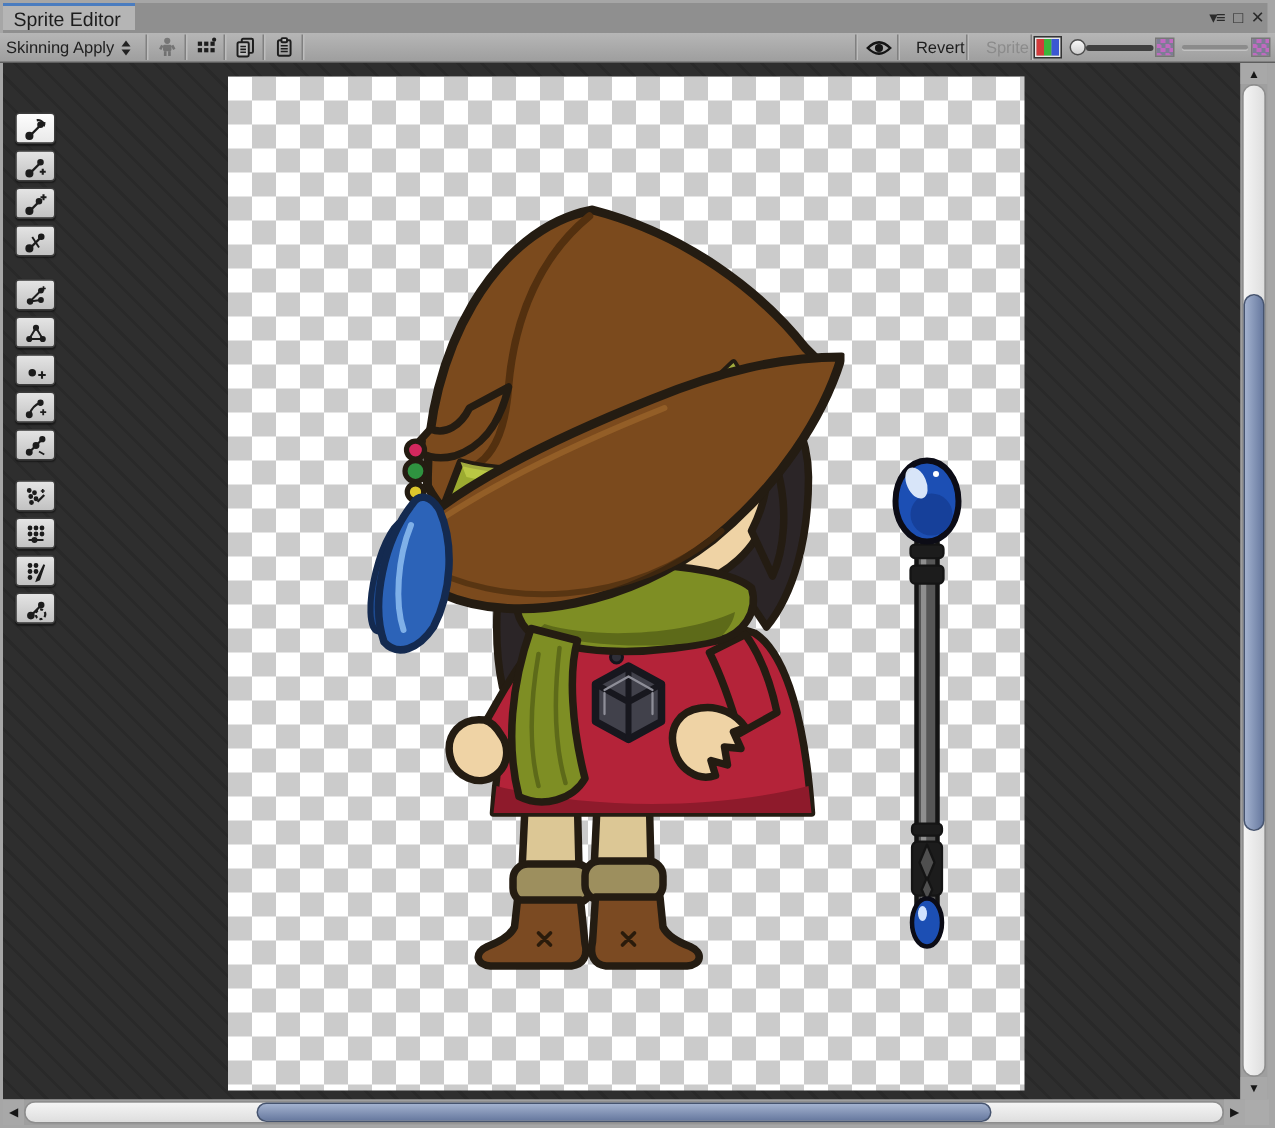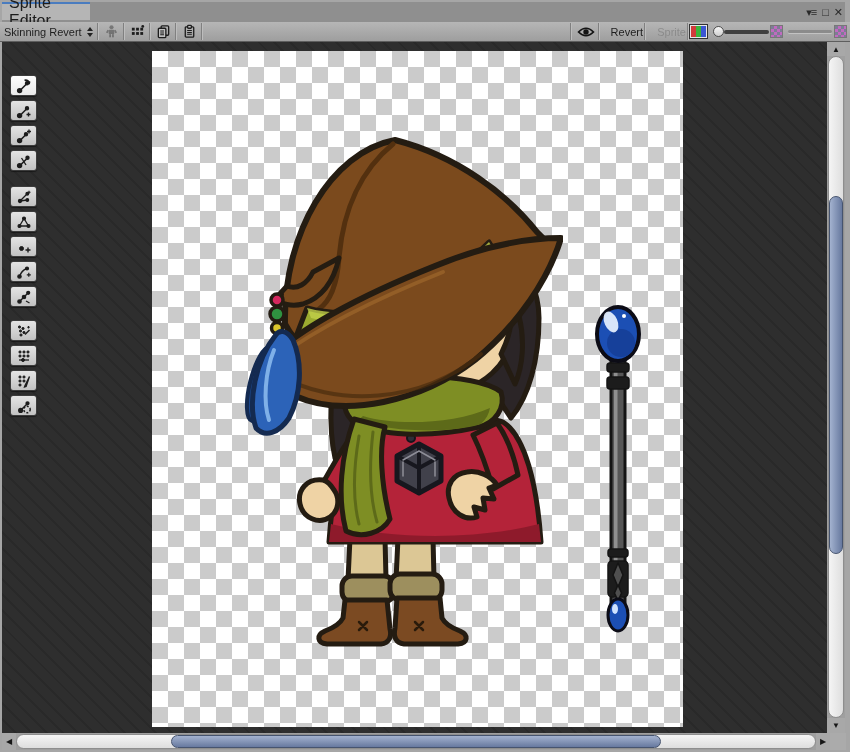--- a/index.html
+++ b/index.html
@@ -6,21 +6,21 @@
   body{
     width:850px;height:752px;position:relative;overflow:hidden;
     background:#a6a6a6;
     font-family:"Liberation Sans","DejaVu Sans",sans-serif;
     -webkit-font-smoothing:antialiased;
   }
   
   .tabstrip{position:absolute;left:2px;top:2px;right:5px;height:20px;background:#8f8f8f;}
   .tab{
     position:absolute;left:0;top:0;height:18px;width:88px;background:#b5b5b5;
-    border-top:2px solid #4a7cbf;font-size:16px;color:#1c1c1c;
+    border-top:2px solid #4a7cbf;font-size:13px;color:#1c1c1c;
     display:flex;align-items:center;padding-left:7px;box-sizing:border-box;
   }
   .wincontrols{position:absolute;right:3px;top:2px;height:16px;display:flex;align-items:center;gap:6px;color:#2a2a2a;}
   .wc{font-size:11px;line-height:16px;cursor:default;letter-spacing:-1px;}
   
   .toolbar{
     position:absolute;left:0;top:22px;width:850px;height:19px;
     background:linear-gradient(#b6b6b6,#9e9e9e);
     border-bottom:1px solid #5e5e5e;font-size:11px;color:#1e1e1e;
   }
@@ -98,21 +98,21 @@
   </div>
   <div class="wincontrols">
     <span class="wc">▾≡</span>
     <span class="wc">□</span>
     <span class="wc">✕</span>
   </div>
 </div>
 
 <div class="toolbar">
   <div class="tb-abs mode">
-    <span>Skinning Revert</span>
+    <span>Skinning Apply</span>
     <span class="updown">
         <i class="u"></i>
         <i class="d"></i>
       </span>
   </div>
   <div class="sep" style="left:97px"></div>
   <div class="tb-abs ticonbar dim" style="left:101px;width:21px">
     <svg width="15" height="15" viewBox="0 0 16 16" fill="#2a2a2a">
       <circle cx="8" cy="3.4" r="2.2"></circle>
       <rect x="5" y="6.2" width="6" height="4.6" rx="1"></rect>

